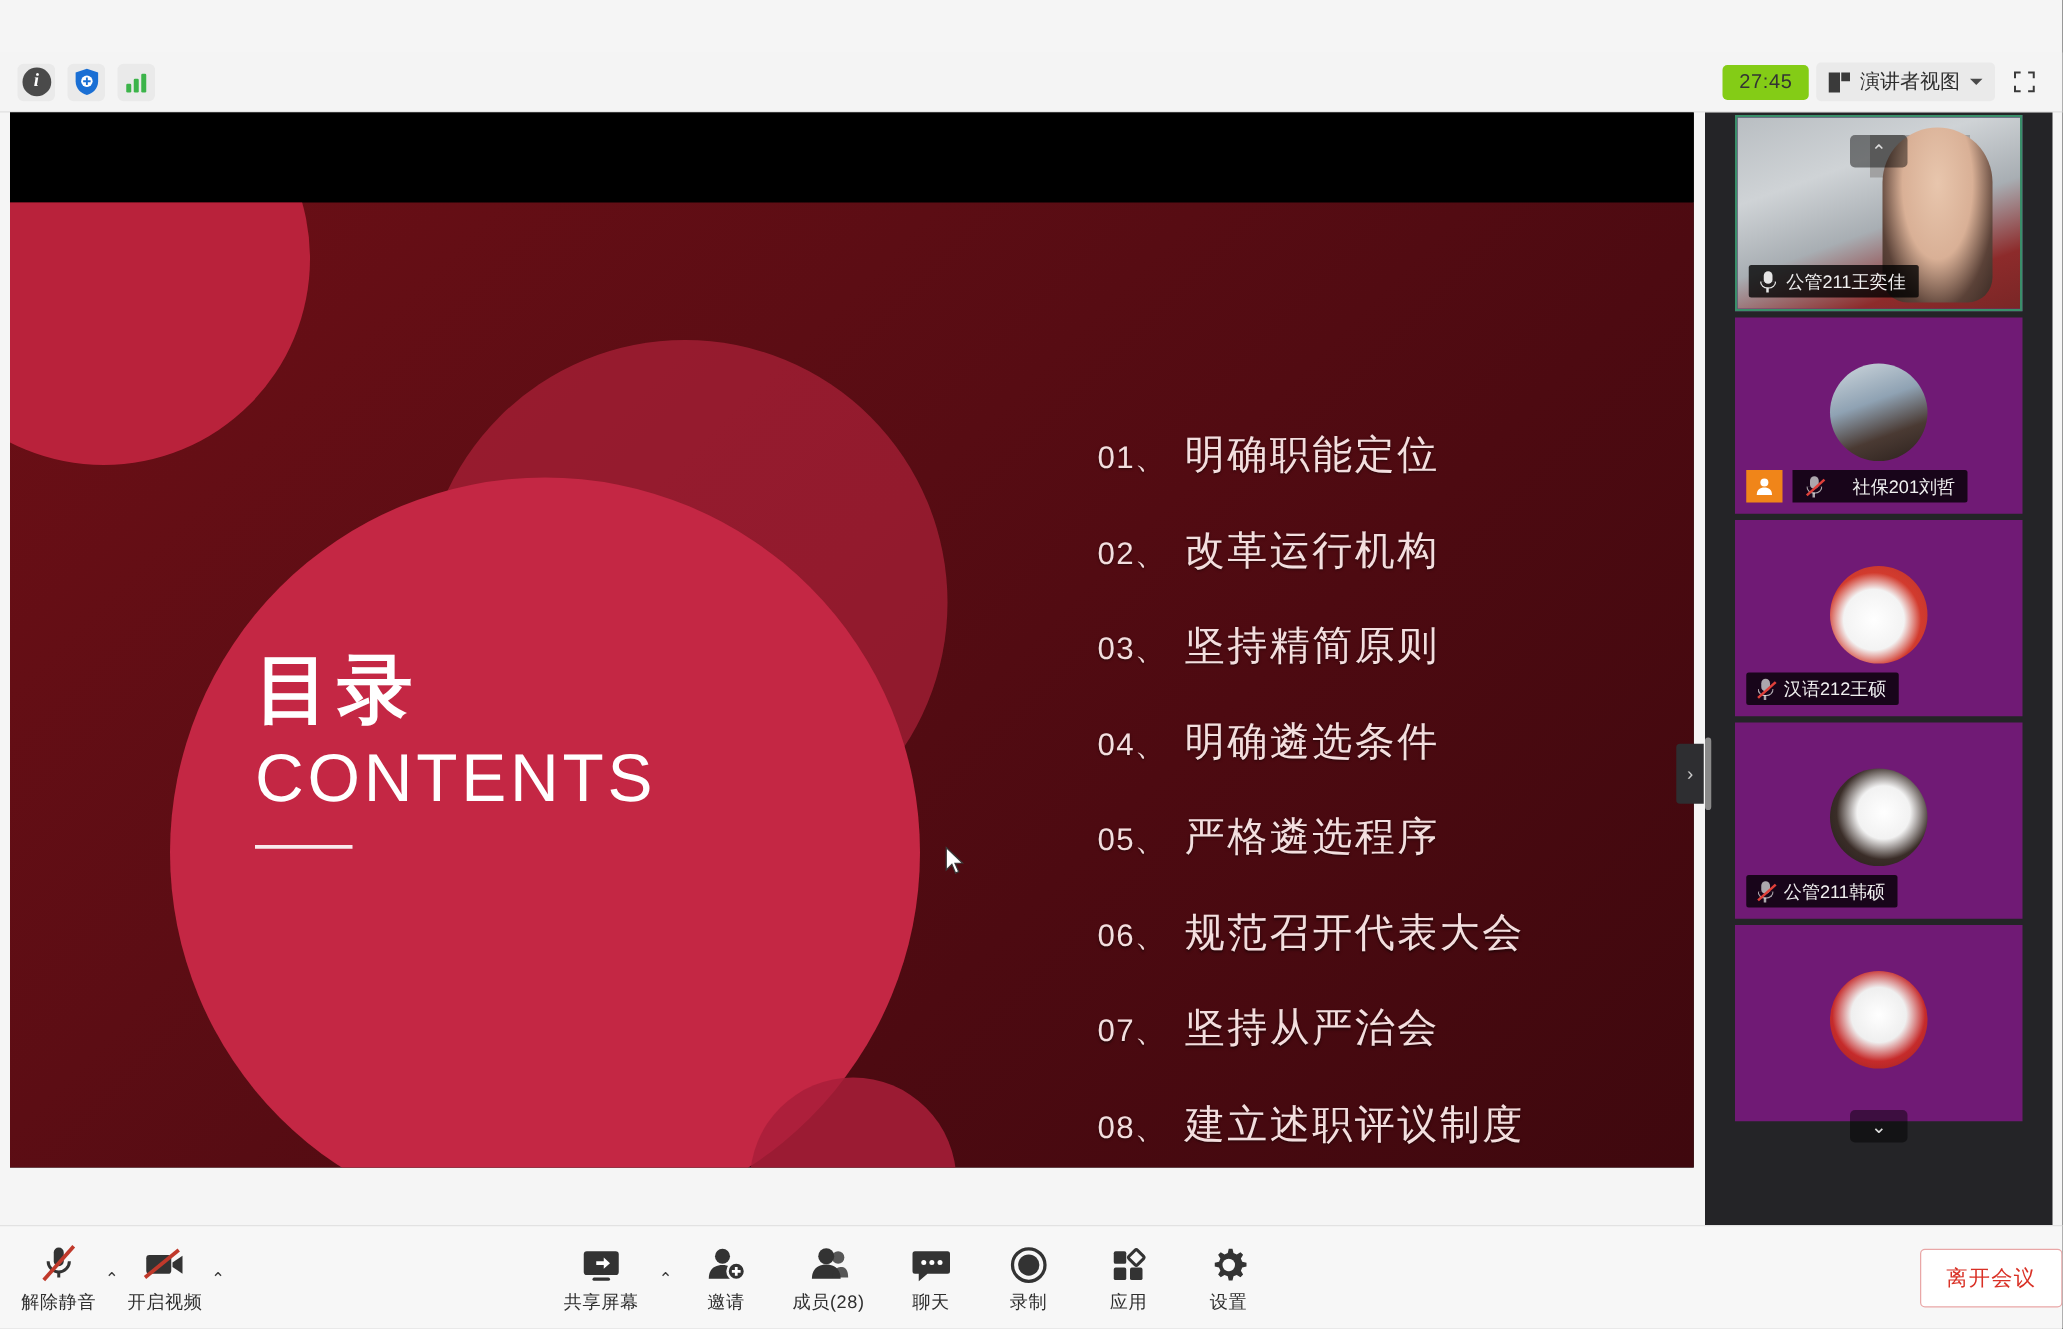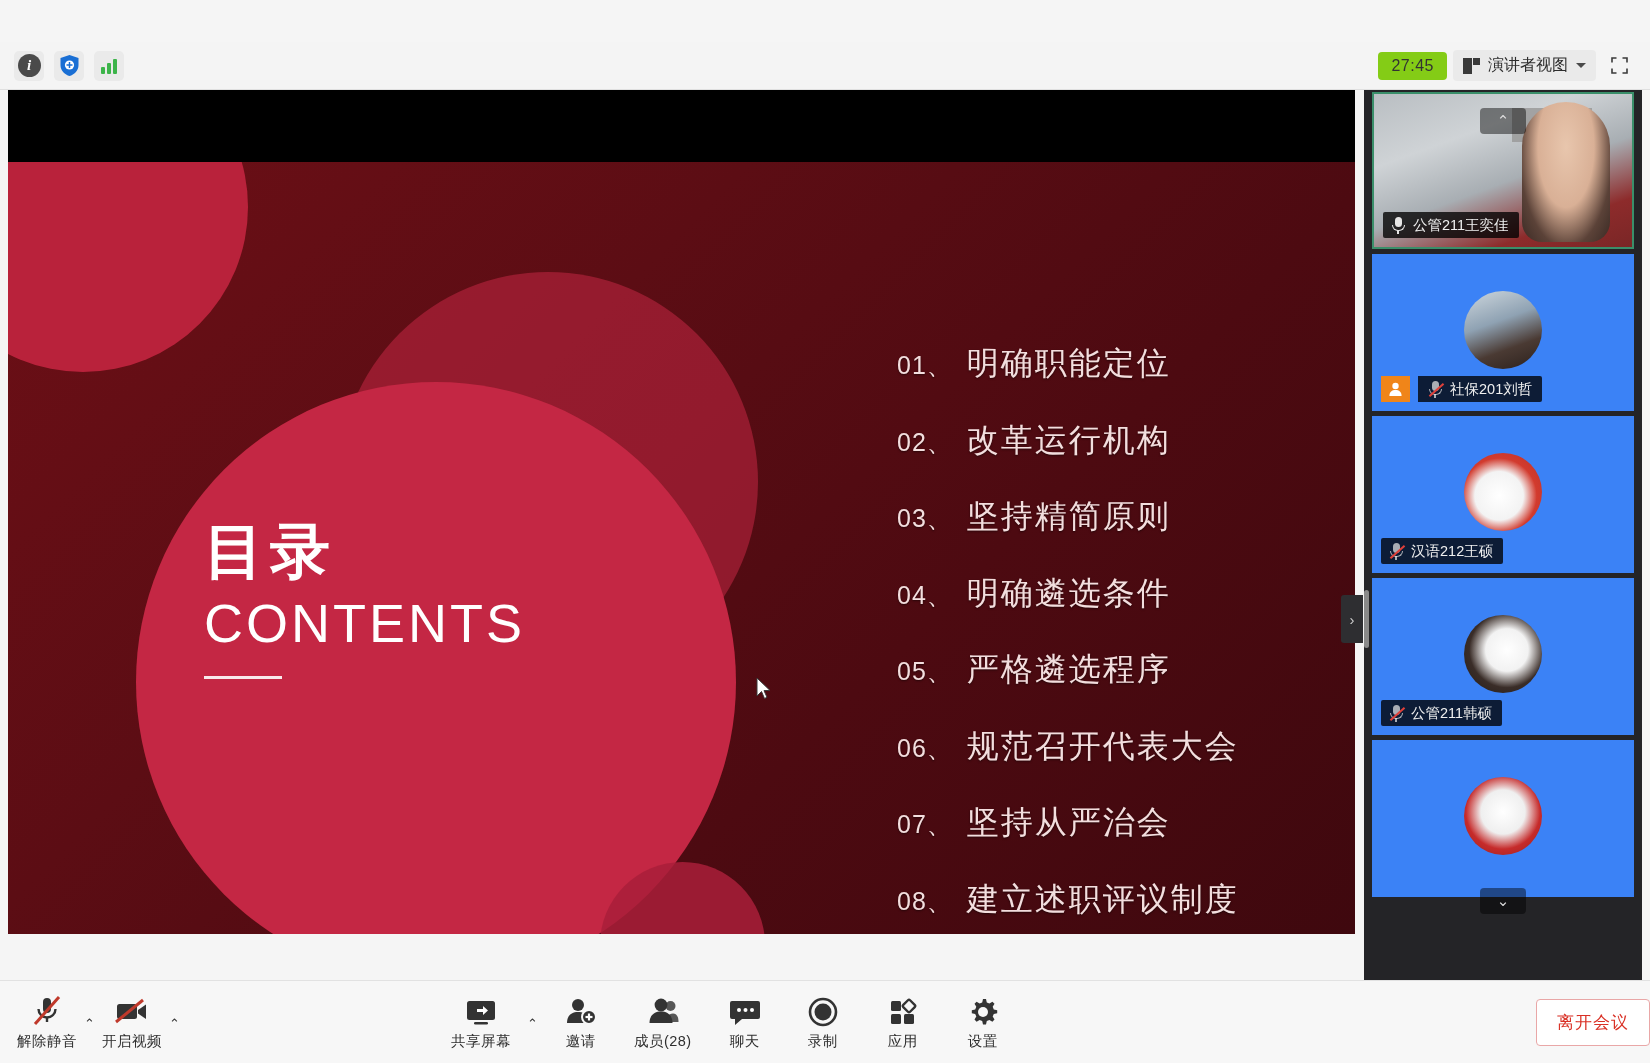--- a/index.html
+++ b/index.html
@@ -100,21 +100,21 @@
   .blob1 { width:330px; height:330px; left:-90px; top:-120px; background:#c0243f; opacity:.92; }
   .blob2 { width:600px; height:600px; left:128px; top:220px; background:#c42744; }
   .blob3 { width:165px; height:165px; left:592px; top:700px; background:#a91f39; opacity:.85; }
   .blob4 { width:420px; height:420px; left:330px; top:110px; background:#c42744; opacity:.55; filter:blur(0px); }
 
   .slide-title { position:absolute; left:196px; top:355px; color:#fff; }
   .slide-title .cn { font-size:60px; font-weight:bold; letter-spacing:6px; line-height:1.15; }
   .slide-title .en { font-size:54px; letter-spacing:3px; margin-top:6px; font-weight:300; }
   .slide-title .rule { width:78px; height:3px; background:#fff; margin-top:22px; opacity:.9; }
 
-  .toc { position:absolute; left:889px; top:180px; }
+  .toc { position:absolute; left:870px; top:180px; }
   .toc-item {
     display:flex; align-items:baseline; gap:14px;
     color:#f3dede; font-size:26px; margin-bottom:32.5px;
     text-shadow:0 1px 2px rgba(0,0,0,.5); white-space:nowrap;
   }
   .toc-item .num { font-size:25px; letter-spacing:1px; }
   .toc-item .txt { font-size:32px; letter-spacing:2px; }
 
   .cursor-arrow { position:absolute; left:748px; top:515px; }
 
@@ -129,22 +129,22 @@
     position:absolute; left:1356px; top:500px; width:5px; height:58px;
     background:#8a8a8a; border-radius:3px; z-index:5;
   }
 
   
   .strip {
     position:absolute; left:1364px; top:90px; width:278px; height:890px;
     background:#242427; overflow:hidden;
   }
   .tile {
-    position:relative; width:262px; height:157px; margin:0 auto 5px auto;
-    background:#3b82f6; overflow:hidden;
+    position:relative; width:230px; height:157px; margin:0 auto 5px auto;
+    background:#701a75; overflow:hidden;
   }
   .tile.first { margin-top:2px; border:2px solid #3a8f6a; }
   .tile .bg-video {
     position:absolute; inset:0;
     background:linear-gradient(160deg,#b9bec2 0%,#cfd3d6 30%,#a8aeb3 55%,#8d2b2b 80%,#7a2626 100%);
   }
   .tile .face {
     position:absolute; right:22px; top:8px; width:88px; height:140px;
     background:radial-gradient(ellipse at 50% 32%, #e8c6ad 0%, #d9b096 45%, #5b4238 75%, #3a2a24 100%);
     border-radius:44px 44px 20px 20px;
@@ -175,21 +175,21 @@
     color:#f0f0f0; font-size:14.5px; white-space:nowrap;
   }
   .namebar.withhost { left:9px; padding-left:0; background:transparent; }
   .host-badge {
     width:29px; height:26px; background:#f08519;
     display:flex; align-items:center; justify-content:center;
   }
   .host-badge svg { display:block; }
   .nb-inner {
     background:rgba(0,0,0,.78); height:26px; display:flex; align-items:center;
-    gap:8px; padding:0 10px; border-radius:0 2px 2px 0;
+    gap:24px; padding:0 10px; border-radius:0 2px 2px 0;
   }
   .mic-ico { position:relative; width:14px; height:17px; }
   .mic-ico .cap { position:absolute; left:4px; top:0; width:7px; height:10px; background:#e6e6e6; border-radius:4px; }
   .mic-ico .arc { position:absolute; left:1px; top:8px; width:13px; height:6px; border:1.6px solid #e6e6e6; border-top:none; border-radius:0 0 8px 8px; }
   .mic-ico .stem { position:absolute; left:6.2px; top:13px; width:2px; height:4px; background:#e6e6e6; }
   .mic-ico .slash { position:absolute; left:-1px; top:8px; width:19px; height:2px; background:#e0403a; transform:rotate(-42deg); transform-origin:center; }
   .mic-ico.muted .cap,.mic-ico.muted .arc,.mic-ico.muted .stem { opacity:.72; }
 
   .strip-nav {
     position:absolute; left:50%; transform:translateX(-50%);

